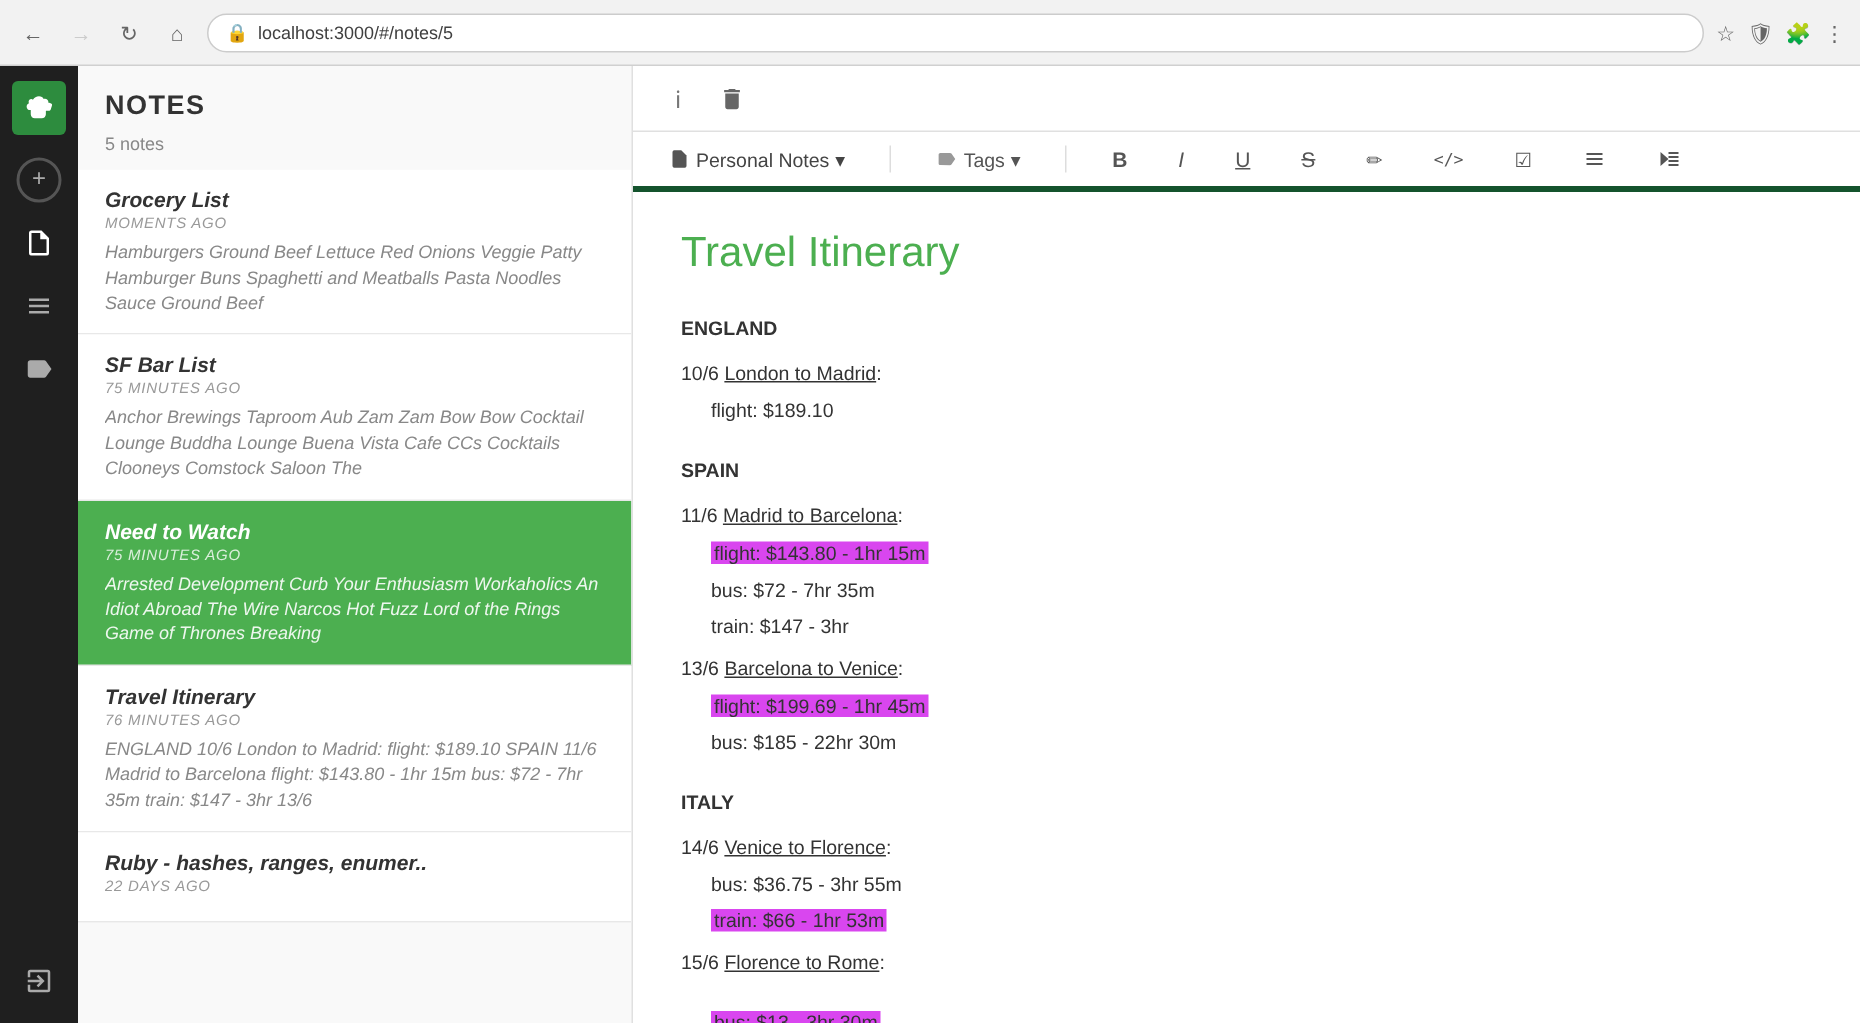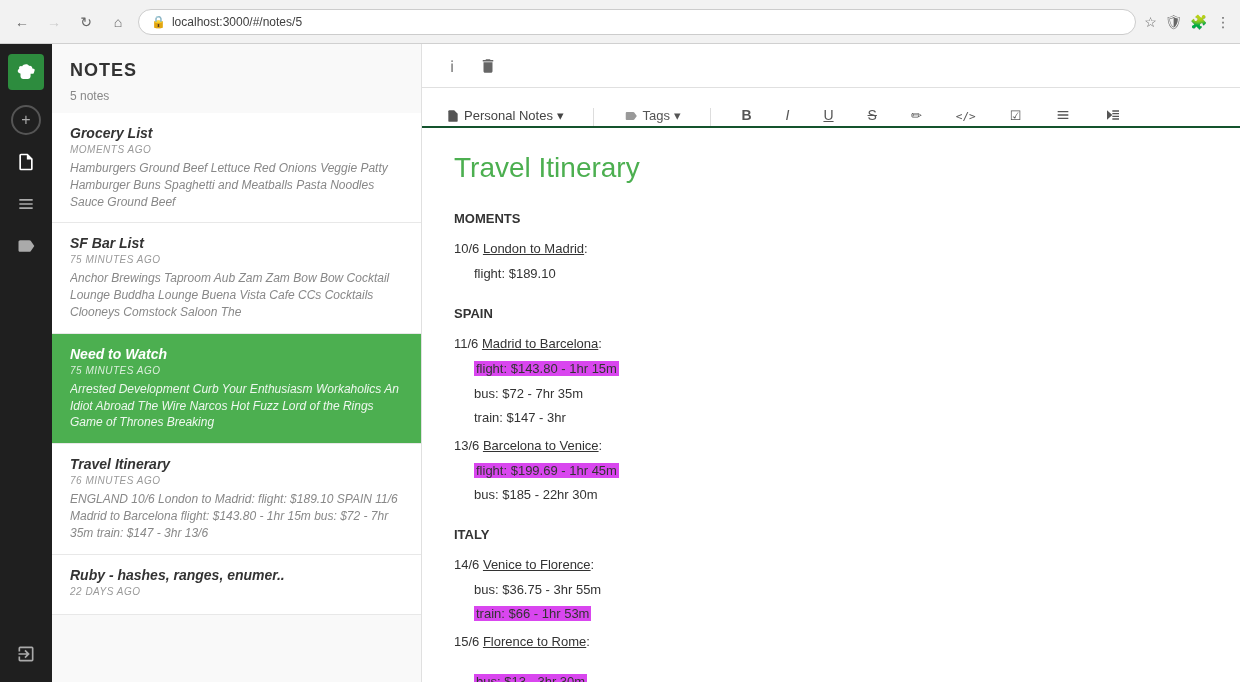--- a/index.html
+++ b/index.html
@@ -167,23 +167,23 @@
     .toolbar-icon {
       width: 28px; height: 28px;
       display: flex; align-items: center; justify-content: center;
       color: #777;
       font-size: 16px;
       cursor: pointer;
     }
 
     .formatting-bar {
       height: 40px;
-      border-bottom: 2px solid #14532d;
-      display: flex;
-      align-items: flex-end;
+      border-bottom: 4px solid #14532d;
+      display: flex;
+      align-items: center;
       padding: 0 16px;
       gap: 18px;
     }
     .fmt-btn {
       padding: 3px 8px;
       font-size: 13px;
       color: #555;
       cursor: pointer;
       border: none;
       background: none;
@@ -376,21 +376,21 @@
         <svg width="16" height="16" viewBox="0 0 24 24" fill="#555">
             <path d="M3 5v14l8-7-8-7zm8 0v2h10V5H11zm0 4v2h10V9H11zm0 4v2h10v-2H11zm0 4v2h10v-2H11z"></path>
           </svg>
       </button>
     </div>
 
     <div class="note-editor">
       <div class="note-main-title">Travel Itinerary</div>
 
       <div class="note-body" id="note-body">
-      <div class="section-heading">MOMENTS</div>
+      <div class="section-heading">ENGLAND</div>
           <div class="date-entry">
             <div style="font-size: 13px; margin-bottom: 3px;">10/6 <u>London to Madrid</u>:</div>
             <span class="transport-item">flight: $189.10</span>
           </div>
           <div class="section-heading">SPAIN</div>
           <div class="date-entry">
             <div style="font-size: 13px; margin-bottom: 3px;">11/6 <u>Madrid to Barcelona</u>:</div>
             <span class="transport-item"><span class="highlight-yellow">flight: $143.80 - 1hr 15m</span></span>
             <span class="transport-item">bus: $72 - 7hr 35m</span>
             <span class="transport-item">train: $147 - 3hr</span>

